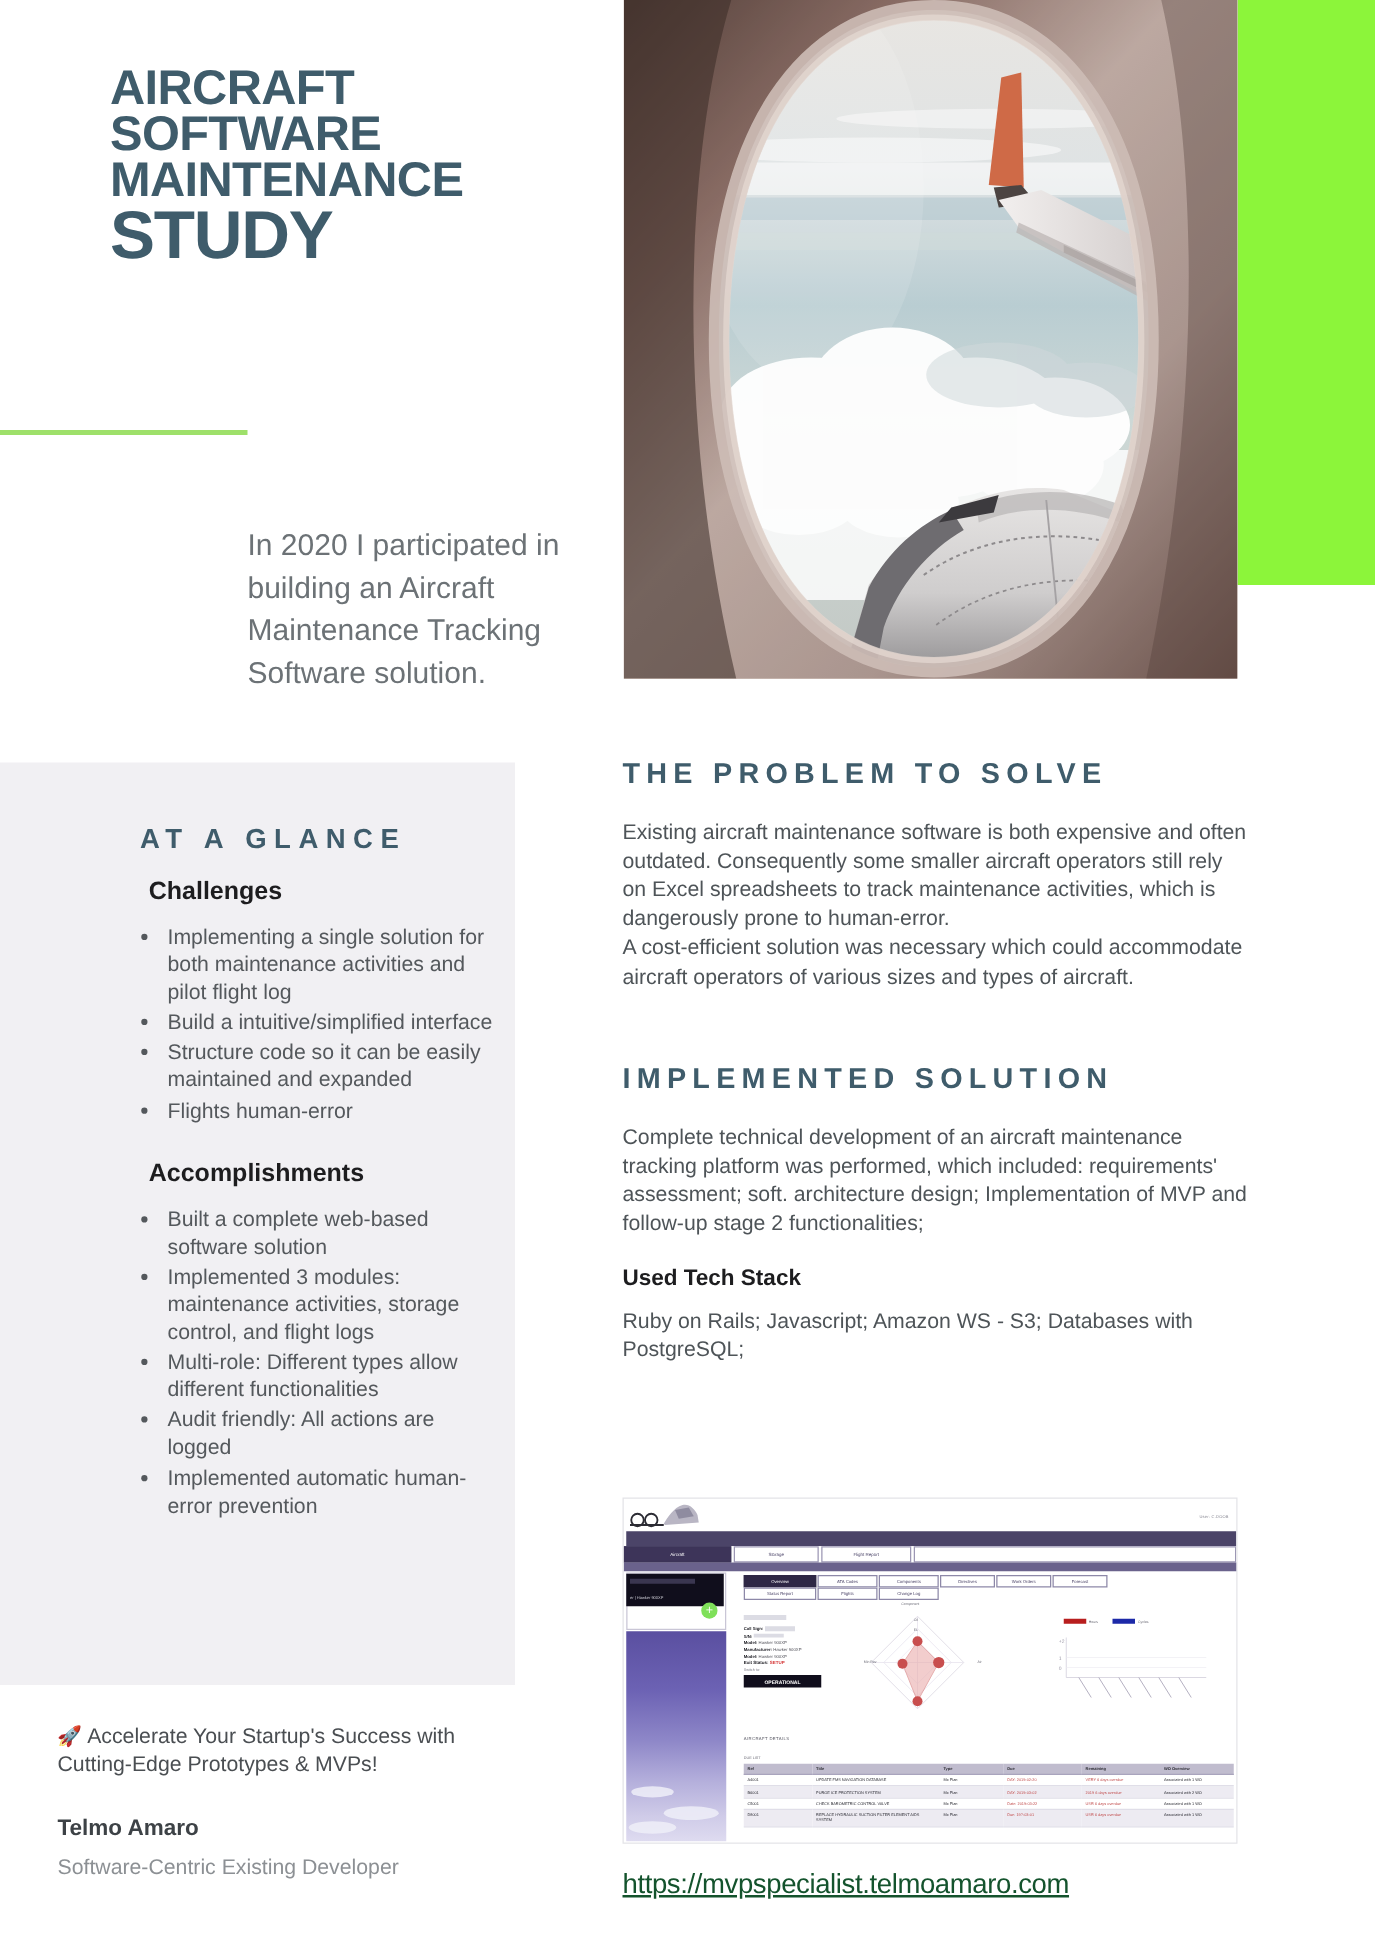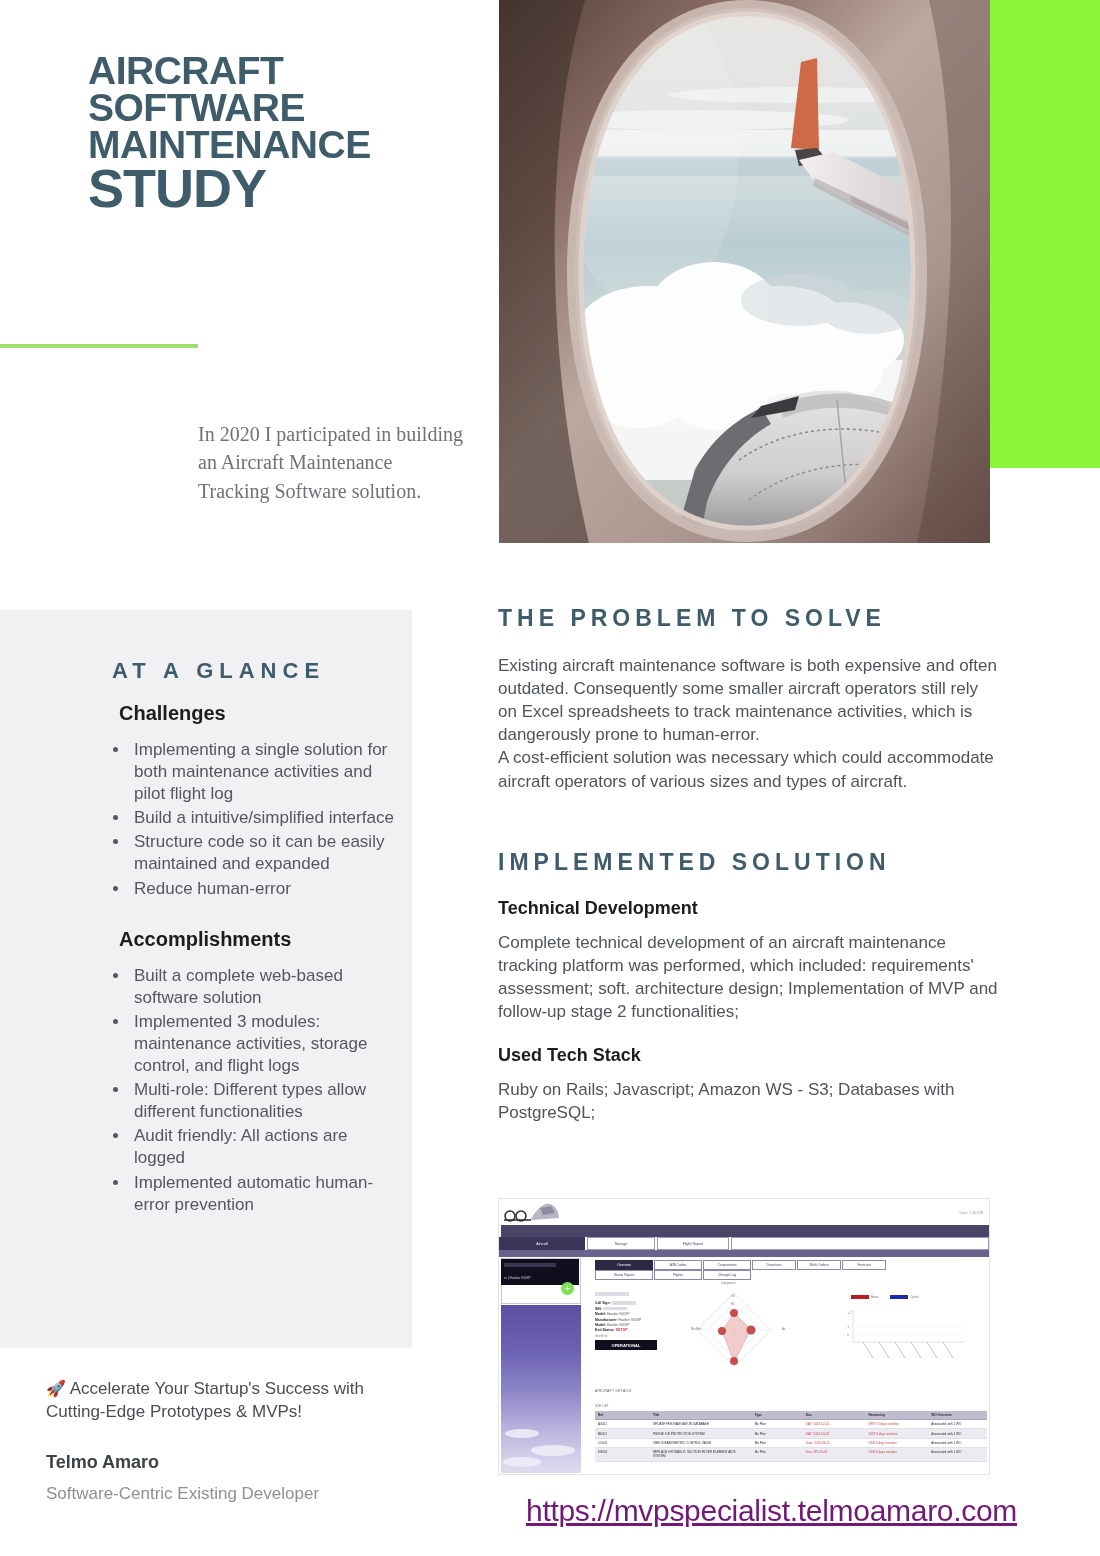--- a/index.html
+++ b/index.html
@@ -60,24 +60,23 @@
     height: 4px;
     background: #9ee06a;
   }
 
   
   .intro {
     position: absolute;
     left: 198px;
     top: 420px;
     width: 270px;
-    font-size: 20px;
+    font-size: 24px;
     line-height: 1.42;
     color: #6c7276;
-    font-family: Liberation Serif, serif;
   }
 
   
   .glance-panel {
     position: absolute;
     left: 0;
     top: 610px;
     width: 412px;
     height: 738px;
     background: #f1f0f3;
@@ -325,24 +324,24 @@
     padding: 2.2px 3px; vertical-align: top;
     border-bottom: 0.4px solid #e0dee8;
   }
   .app-table tr.alt td { background: #edebf2; }
   .app-table td.due { color: #c24d4d; }
   .app-table td.rem { color: #c24d4d; }
 
   
   .url-link {
     position: absolute;
-    left: 526px;
+    left: 498px;
     top: 1494px;
-    font-size: 30px;
-    color: #701a75;
+    font-size: 22px;
+    color: #14532d;
     text-decoration: underline;
     letter-spacing: -0.3px;
   }
 </style>
 </head>
 <body>
 
 <div class="green-block"></div>
 
 <div class="hero-photo">
@@ -447,21 +446,21 @@
 <div class="intro">In 2020 I participated in building an Aircraft Maintenance Tracking Software solution.</div>
 
 <div class="glance-panel">
   <div class="glance-title">AT A GLANCE</div>
   <div class="glance-body">
     <div class="sub-head">Challenges</div>
     <ul>
       <li>Implementing a single solution for both maintenance activities and pilot flight log</li>
       <li>Build a intuitive/simplified interface</li>
       <li>Structure code so it can be easily maintained and expanded</li>
-      <li>Reduce human-error</li>
+      <li>Flights human-error</li>
     </ul>
     <div class="spacer-block"></div>
     <div class="sub-head">Accomplishments</div>
     <ul>
       <li>Built a complete web-based software solution</li>
       <li>Implemented 3 modules: maintenance activities, storage control, and flight logs</li>
       <li>Multi-role: Different types allow different functionalities</li>
       <li>Audit friendly: All actions are logged</li>
       <li>Implemented automatic human-error prevention</li>
     </ul>
@@ -478,21 +477,20 @@
 </div>
 
 <div class="right-col">
   <div class="section-title">THE PROBLEM TO SOLVE</div>
   <div class="body-text">Existing aircraft maintenance software is both expensive and often outdated. Consequently some smaller aircraft operators still rely on Excel spreadsheets to track maintenance activities, which is dangerously prone to human-error.</div>
   <div class="body-text">A cost-efficient solution was necessary which could accommodate aircraft operators of various sizes and types of aircraft.</div>
 
   <div class="gap-lg"></div>
 
   <div class="section-title">IMPLEMENTED SOLUTION</div>
-  <div class="minor-head">Technical Development</div>
   <div class="body-text">Complete technical development of an aircraft maintenance tracking platform was performed, which included: requirements' assessment; soft. architecture design; Implementation of MVP and follow-up stage 2 functionalities;</div>
 
   <div class="gap-md"></div>
 
   <div class="minor-head">Used Tech Stack</div>
   <div class="body-text">Ruby on Rails; Javascript; Amazon WS - S3; Databases with PostgreSQL;</div>
 </div>
 
 <div class="app-shot">
 

